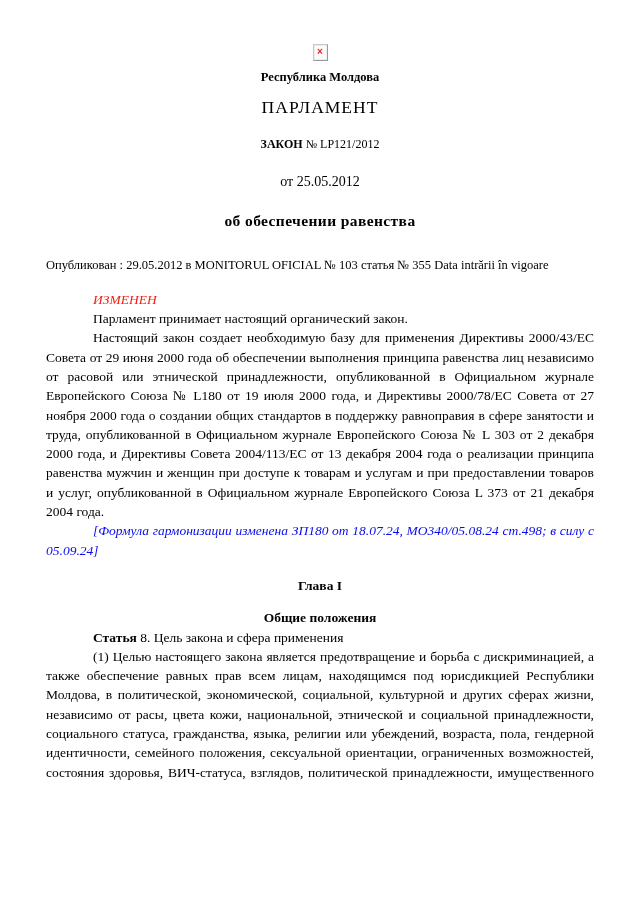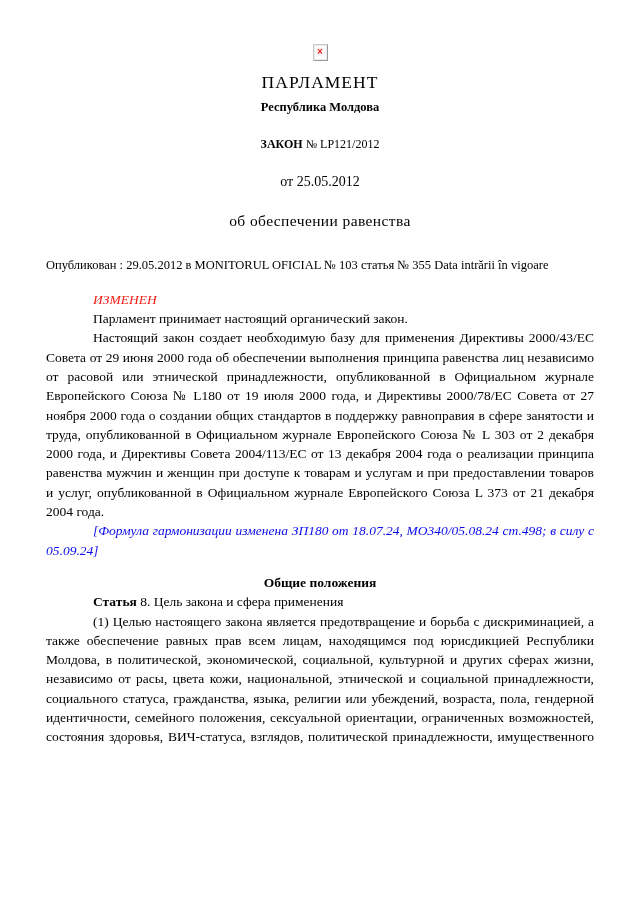--- a/index.html
+++ b/index.html
@@ -37,21 +37,21 @@
     font-weight: bold;
     color: var(--red);
     text-align: center;
     vertical-align: top;
   }
 
   .country    { margin-top: 6px;  font-size: 12.5px; font-weight: bold; }
   .parliament { margin-top: 11px; font-size: 17.5px; letter-spacing: 1px; }
   .law-line   { margin-top: 17px; font-size: 12px; }
   .law-date   { font-size: 14px; }
-  .law-title  { margin-top: 20px; font-size: 15.5px; font-weight: normal; letter-spacing: 0.4px; }
+  .law-title  { margin-top: 20px; font-size: 15.5px; font-weight: bold; letter-spacing: 0.4px; }
 
   .published  { margin-top: 26px; font-size: 12.5px; }
   .amended    { margin-top: 14px; padding-left: 47px; color: var(--red); font-style: italic; }
   .amendment  { margin-top: 13px; padding-left: 47px; }
   .link {
     color: var(--blue);
     font-style: italic;
     text-decoration: underline;
     cursor: pointer;
   }
@@ -69,43 +69,44 @@
 </style>
 </head>
 <body>
 
 <div class="page">
 
   <div class="icon-row">
     <span class="broken-img"><span>×</span></span>
   </div>
 
+  <div class="center country">Республика Молдова</div>
+
   <div class="center parliament">ПАРЛАМЕНТ</div>
-
-  <div class="center country">Республика Молдова</div>
 
   <div class="center law-line">
     <span class="bold">ЗАКОН</span>
     <span>№ LP121/2012</span>
   </div>
   <div class="center law-date">от 25.05.2012</div>
 
   <div class="center law-title">об обеспечении равенства</div>
 
   <div class="published">Опубликован : 29.05.2012 в MONITORUL OFICIAL № 103 статья № 355 Data intrării în vigoare</div>
 
   <div class="amended">ИЗМЕНЕН</div>
 
 
   <p class="para indent preamble">Парламент принимает настоящий органический закон.</p>
 
   <p class="para indent justify body-para">Настоящий закон создает необходимую базу для применения Директивы 2000/43/ЕС Совета от 29 июня 2000 года об обеспечении выполнения принципа равенства лиц независимо от расовой или этнической принадлежности, опубликованной в Официальном журнале Европейского Союза № L180 от 19 июля 2000 года, и Директивы 2000/78/ЕС Совета от 27 ноября 2000 года о создании общих стандартов в поддержку равноправия в сфере занятости и труда, опубликованной в Официальном журнале Европейского Союза № L 303 от 2 декабря 2000 года, и Директивы Совета 2004/113/ЕС от 13 декабря 2004 года о реализации принципа равенства мужчин и женщин при доступе к товарам и услугам и при предоставлении товаров и услуг, опубликованной в Официальном журнале Европейского Союза L 373 от 21 декабря 2004 года.</p>
 
   <p class="para indent justify note">[Формула гармонизации изменена ЗП180 от 18.07.24, МО340/05.08.24 ст.498; в силу с 05.09.24]</p>
 
+  <div class="center chapter">Глава I</div>
 
   <div class="center chapter-title">Общие положения</div>
 
   <p class="para indent article-head">
     <span class="bold">Статья</span><span> 8. Цель закона и сфера применения</span>
   </p>
 
   <p class="para indent body-para cutoff">(1) Целью настоящего закона является предотвращение и борьба с дискриминацией, а также обеспечение равных прав всем лицам, находящимся под юрисдикцией Республики Молдова, в политической, экономической, социальной, культурной и других сферах жизни, независимо от расы, цвета кожи, национальной, этнической и социальной принадлежности, социального статуса, гражданства, языка, религии или убеждений, возраста, пола, гендерной идентичности, семейного положения, сексуальной ориентации, ограниченных возможностей, состояния здоровья, ВИЧ-статуса, взглядов, политической принадлежности, имущественного</p>
 
 </div>

